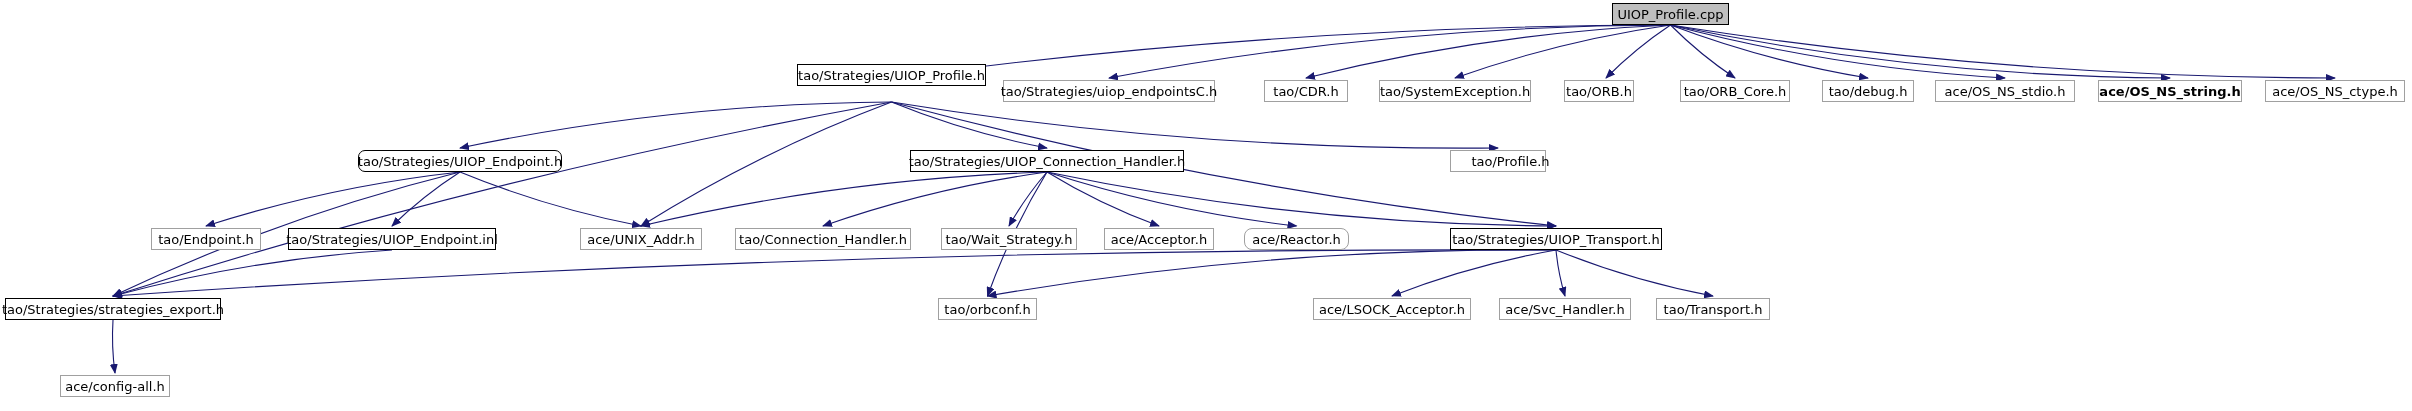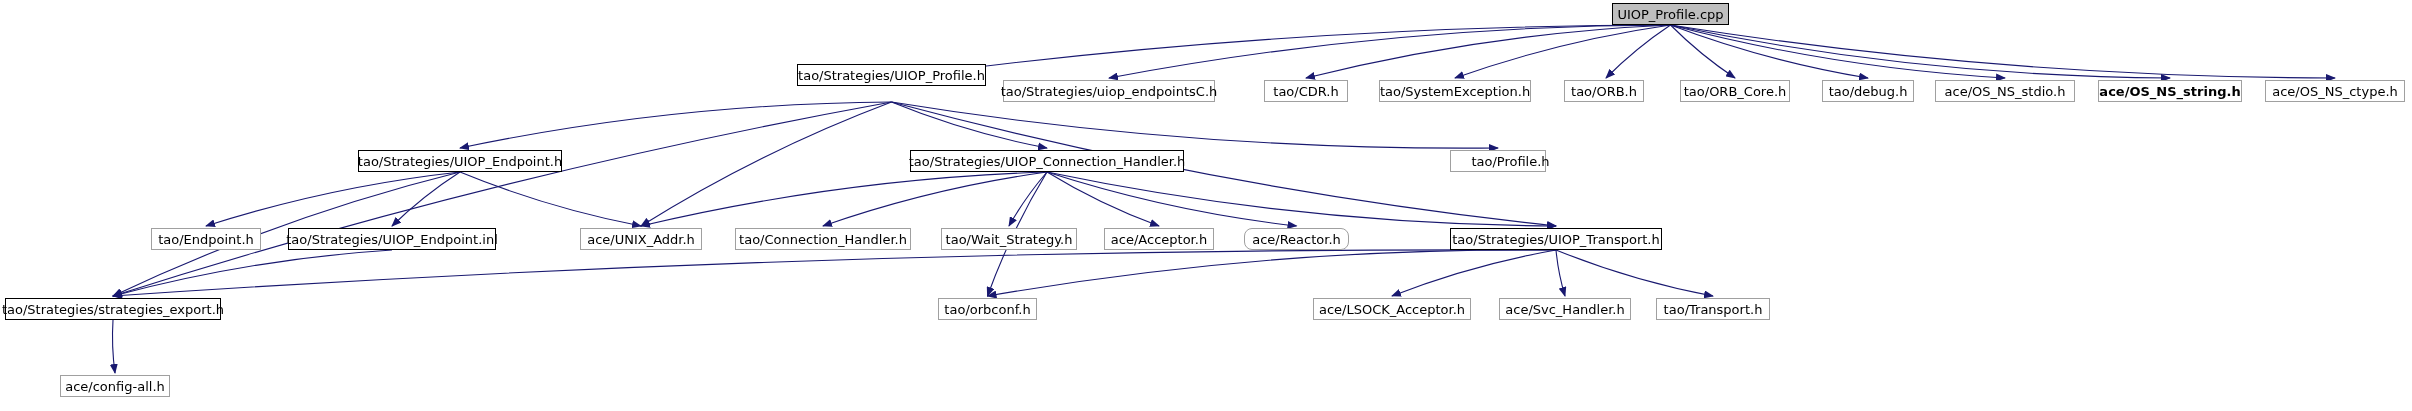--- a/index.html
+++ b/index.html
@@ -95,27 +95,27 @@
         <path d="M113,320 Q111.35,346.6 115,373" marker-end="url(#arrow)"></path>
         <path d="M392,250 Q250.2,259.05 113,296" marker-end="url(#arrow)"></path>
       </g>
   </svg>
   <div id="node-layer">
       <div class="node root" style="left: 1612px; top: 3px; width: 117px;">UIOP_Profile.cpp</div>
       <div class="node strong" style="left: 797px; top: 64px; width: 189px;">tao/Strategies/UIOP_Profile.h</div>
       <div class="node" style="left: 1003px; top: 80px; width: 212px;">tao/Strategies/uiop_endpointsC.h</div>
       <div class="node" style="left: 1264px; top: 80px; width: 84px;">tao/CDR.h</div>
       <div class="node" style="left: 1379px; top: 80px; width: 152px; text-align: center;">tao/SystemException.h</div>
-      <div class="node" style="left: 1564px; top: 80px; width: 80px;">tao/ORB.h</div>
+      <div class="node" style="left: 1564px; top: 80px; width: 70px;">tao/ORB.h</div>
       <div class="node" style="left: 1680px; top: 80px; width: 110px;">tao/ORB_Core.h</div>
       <div class="node" style="left: 1822px; top: 80px; width: 92px;">tao/debug.h</div>
       <div class="node" style="left: 1935px; top: 80px; width: 140px;">ace/OS_NS_stdio.h</div>
       <div class="node" style="left: 2098px; top: 80px; width: 144px; font-weight: bold;">ace/OS_NS_string.h</div>
       <div class="node" style="left: 2265px; top: 80px; width: 140px;">ace/OS_NS_ctype.h</div>
-      <div class="node strong" style="left: 358px; top: 150px; width: 204px;">tao/Strategies/UIOP_Endpoint.h</div>
+      <div class="node strong" style="left: 358px; top: 150px; width: 204px; border-radius: 7px;">tao/Strategies/UIOP_Endpoint.h</div>
       <div class="node strong" style="left: 910px; top: 150px; width: 274px;">tao/Strategies/UIOP_Connection_Handler.h</div>
       <div class="node" style="left: 1450px; top: 150px; width: 96px; padding-left: 32px;">tao/Profile.h</div>
       <div class="node" style="left: 151px; top: 228px; width: 110px;">tao/Endpoint.h</div>
       <div class="node strong" style="left: 288px; top: 228px; width: 208px;">tao/Strategies/UIOP_Endpoint.inl</div>
       <div class="node" style="left: 580px; top: 228px; width: 122px;">ace/UNIX_Addr.h</div>
       <div class="node" style="left: 735px; top: 228px; width: 176px;">tao/Connection_Handler.h</div>
       <div class="node" style="left: 941px; top: 228px; width: 136px;">tao/Wait_Strategy.h</div>
       <div class="node" style="left: 1104px; top: 228px; width: 110px;">ace/Acceptor.h</div>
       <div class="node" style="left: 1244px; top: 228px; width: 105px; border-radius: 8px;">ace/Reactor.h</div>
       <div class="node strong" style="left: 1450px; top: 228px; width: 212px;">tao/Strategies/UIOP_Transport.h</div>

